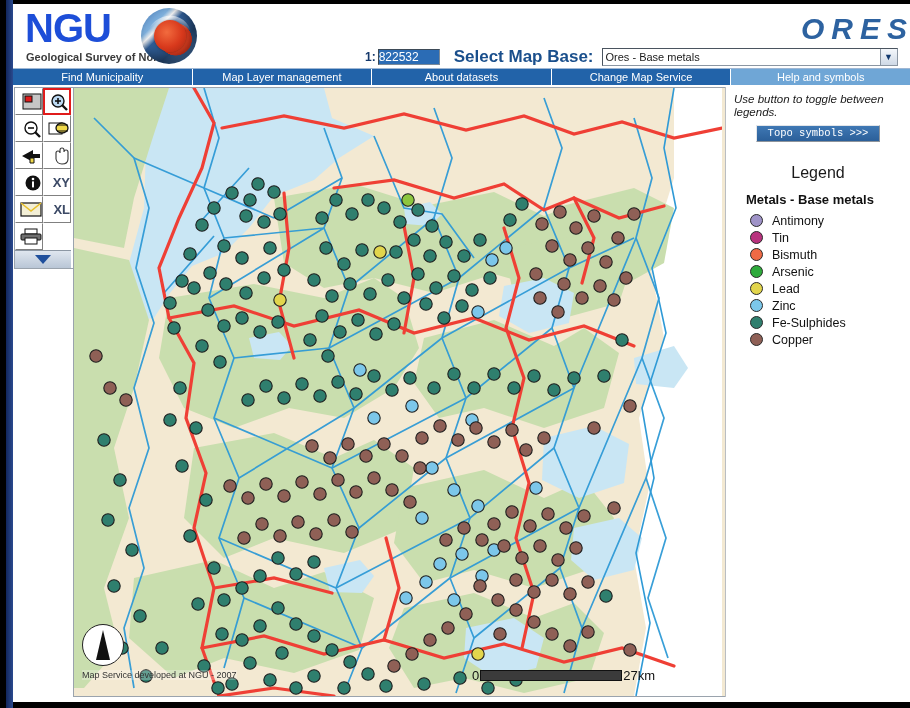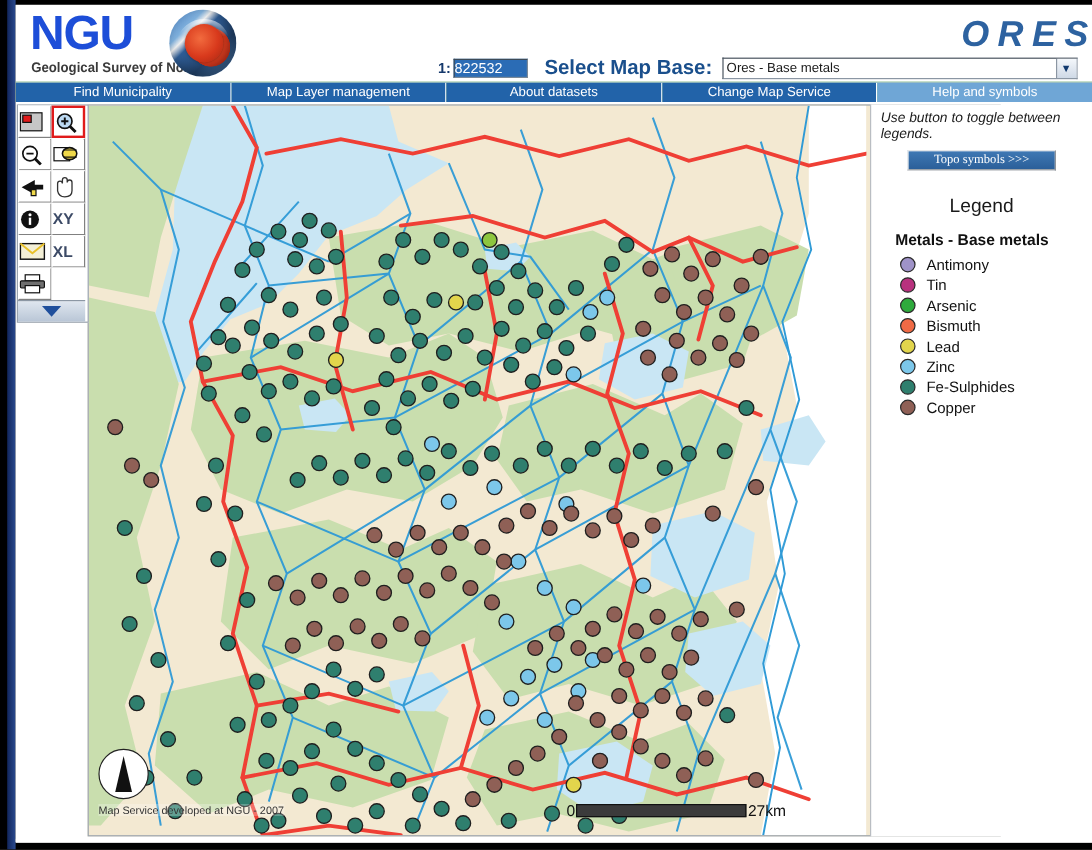--- a/index.html
+++ b/index.html
@@ -174,21 +174,21 @@
     align-items: center;
     justify-content: center;
     font-size: 9px;
     color: #11396e;
   }
 
   
   .tabbar {
     position: relative;
     height: 16px;
-    background: #bef264;
+    background: #7dd3fc;
     display: flex;
     border-top: 1px solid #9fb7d4;
   }
   .tab {
     flex: 1;
     text-align: center;
     font-size: 11px;
     color: #ffffff;
     line-height: 16px;
     border-right: 1px solid #ffffff;
@@ -217,21 +217,21 @@
     z-index: 20;
   }
   .tool-grid { display: flex; flex-wrap: wrap; width: 56px; }
   .tool-btn {
     width: 28px; height: 27px;
     box-sizing: border-box;
     border: 1px solid #808080;
     border-top-color:#ffffff;
     border-left-color:#ffffff;
     background: #ffffff;
-    display:flex; align-items:center; justify-content:flex-start;
+    display:flex; align-items:center; justify-content:flex-end;
     position: relative;
   }
   .tool-btn.selected { border: 2px solid #e01b1b; }
   .tool-btn.empty { border-color:#ffffff; }
   .tool-label { font-size: 13px; font-weight: bold; color:#3c4a66; font-family:"Liberation Sans", sans-serif;}
   .tool-down {
     width: 56px; height: 17px;
     background: linear-gradient(#dfe6ef,#b9c6d6);
     border-top: 1px solid #8c97a4;
     display:flex; align-items:center; justify-content:center;
@@ -315,21 +315,21 @@
     margin: 6px auto 0 auto;
     display: block;
     width: 124px;
     height: 17px;
     background: linear-gradient(#3f78b4,#2b5f99);
     border: 1px solid #e2e5e9;
     border-right-color:#8e949b;
     border-bottom-color:#8e949b;
     color: #ffffff;
     font-size: 10.5px;
-    font-family: Liberation Serif, serif;
+    font-family: Liberation Mono, monospace;
     line-height: 15px;
     text-align: center;
     box-sizing: border-box;
   }
   .legend-title {
     text-align: center;
     font-size: 16px;
     color: #1a1a1a;
     margin-top: 22px;
     font-family: "Liberation Sans", sans-serif;
@@ -845,26 +845,26 @@
         <div class="legend-list">
           <div class="legend-item">
             <span class="legend-dot" style="background:#9f93c8"></span>
             <span>Antimony</span>
           </div>
           <div class="legend-item">
             <span class="legend-dot" style="background:#b8327e"></span>
             <span>Tin</span>
           </div>
           <div class="legend-item">
+            <span class="legend-dot" style="background:#ef6a45"></span>
+            <span>Bismuth</span>
+          </div>
+          <div class="legend-item">
             <span class="legend-dot" style="background:#2eaa3c"></span>
             <span>Arsenic</span>
-          </div>
-          <div class="legend-item">
-            <span class="legend-dot" style="background:#ef6a45"></span>
-            <span>Bismuth</span>
           </div>
           <div class="legend-item">
             <span class="legend-dot" style="background:#e2d54c"></span>
             <span>Lead</span>
           </div>
           <div class="legend-item">
             <span class="legend-dot" style="background:#7cc7ea"></span>
             <span>Zinc</span>
           </div>
           <div class="legend-item">

